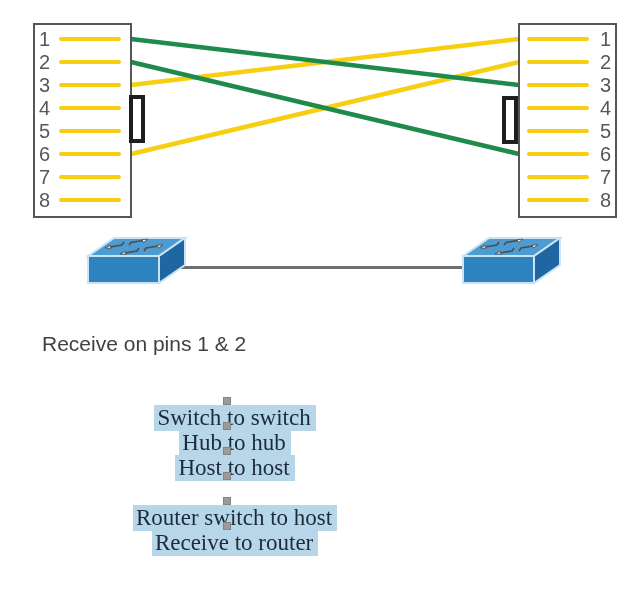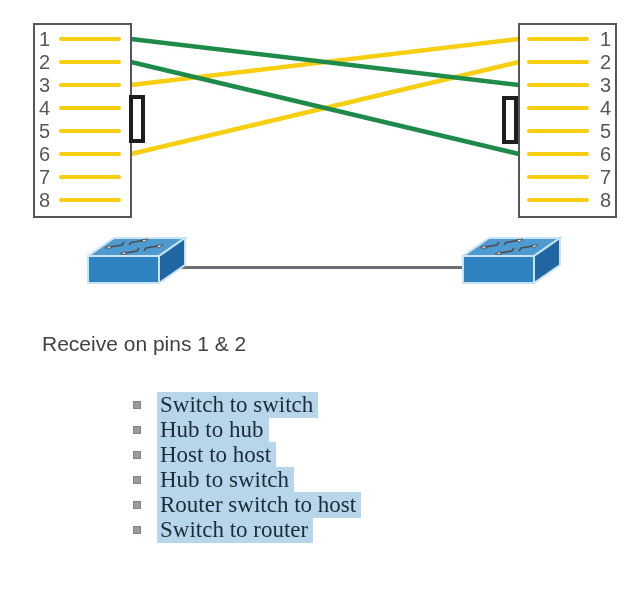--- a/index.html
+++ b/index.html
@@ -37,21 +37,21 @@
   #switch-left{left:86px;}
   #switch-right{left:461px;}
   #cable{position:absolute;left:160px;top:266px;width:306px;height:3px;background:#6e6f72;z-index:1;}
   .switch-label{
     position:absolute;top:288px;font-size:21px;color:#404145;white-space:nowrap;
   }
   #label-left{left:42px;margin-top:44px;}
   #label-right{left:414px;}
   
   #bullet-list{position:absolute;left:133px;top:397px;list-style:none;margin:0;padding:0;z-index:2;}
-  .bullet-item{display:flex;align-items:center;height:16px;margin-bottom:9px;}
+  .bullet-item{display:flex;align-items:center;height:16px;margin-bottom:9px;flex-direction:column;}
   .bullet-square{
     width:8px;height:8px;background:#9b9b9b;border:1px solid #848484;
     box-sizing:border-box;margin-right:16px;flex:0 0 auto;
   }
   .bullet-text{
     font-family:"Liberation Serif",serif;font-size:23px;line-height:25px;
     color:#1c2b3a;padding:0 5px 1px 3px;white-space:nowrap;
   }
 </style>
 </head>
@@ -187,25 +187,24 @@
       <li class="bullet-item">
         <span class="bullet-square"></span>
         <span class="bullet-text" style="background: rgb(183, 214, 233); text-align: center;">Hub to hub</span>
       </li>
       <li class="bullet-item">
         <span class="bullet-square"></span>
         <span class="bullet-text" style="background: rgb(183, 214, 233);">Host to host</span>
       </li>
       <li class="bullet-item">
         <span class="bullet-square"></span>
-        <span class="bullet-text" style="background: rgb(183, 214, 233);">Hub to switch</span>
       </li>
       <li class="bullet-item">
         <span class="bullet-square"></span>
         <span class="bullet-text" style="background: rgb(183, 214, 233);">Router switch to host</span>
       </li>
       <li class="bullet-item">
         <span class="bullet-square"></span>
-        <span class="bullet-text" style="background: rgb(183, 214, 233);">Switch to router</span>
+        <span class="bullet-text" style="background: rgb(183, 214, 233);">Receive to router</span>
       </li>
     </ul>
 
 </div>
 
 </body></html>

